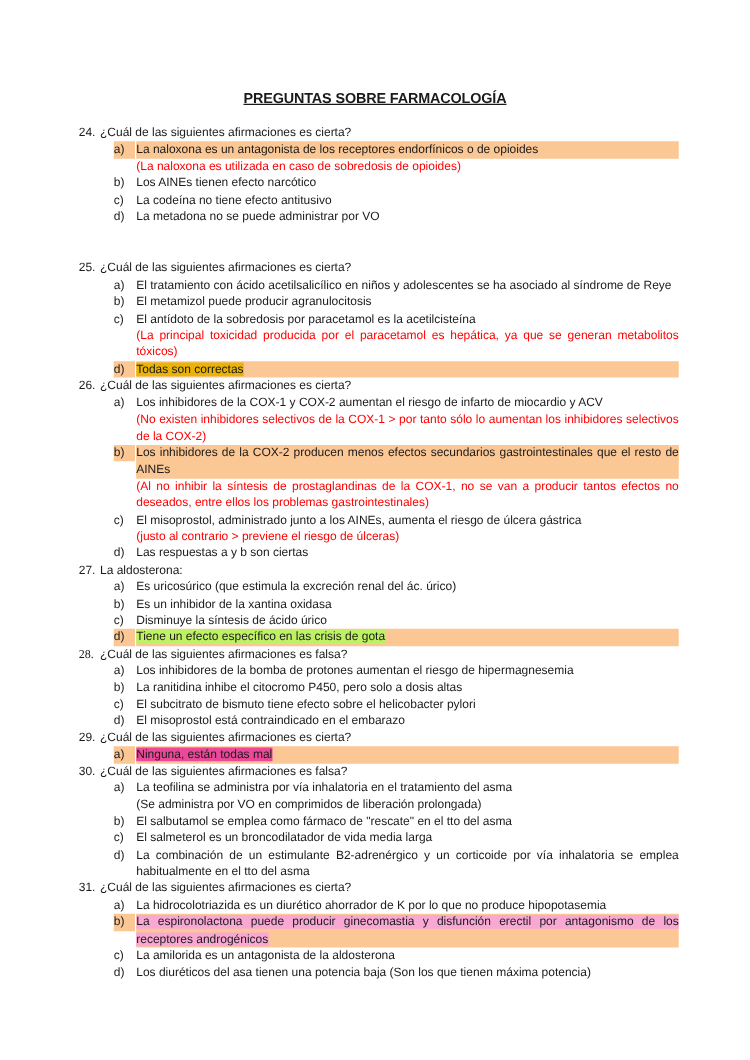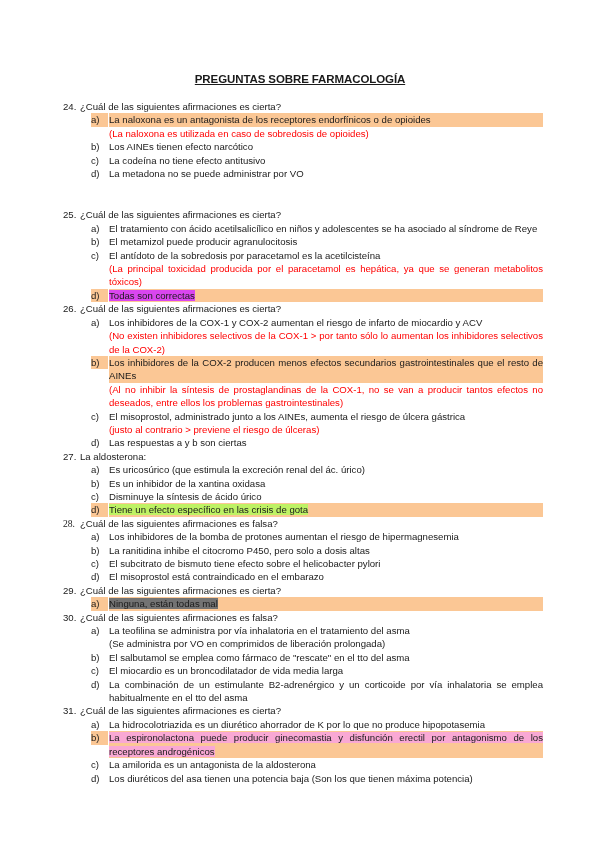--- a/index.html
+++ b/index.html
@@ -55,21 +55,21 @@
           <span class="letter">b)</span>
           <div class="txt"><span>El metamizol puede producir agranulocitosis</span></div>
         </div>
         <div class="opt">
           <span class="letter">c)</span>
           <div class="txt"><span>El antídoto de la sobredosis por paracetamol es la acetilcisteína</span></div>
         </div>
         <div class="note">(La principal toxicidad producida por el paracetamol es hepática, ya que se generan metabolitos tóxicos)</div>
         <div class="opt hl">
           <span class="letter" style="background: rgb(251, 199, 149); padding-right: 8px;">d)</span>
-          <div class="txt"><span style="background: #d946ef; box-decoration-break: clone; -webkit-box-decoration-break: clone;">Todas son correctas</span></div>
+          <div class="txt"><span style="background: #eab308; box-decoration-break: clone; -webkit-box-decoration-break: clone;">Todas son correctas</span></div>
         </div>
       </div>
       <div class="question">
         <div class="q"><span style="display: inline-block; width: 17px;">26.</span><span>¿Cuál de las siguientes afirmaciones es cierta?</span></div>
         <div class="opt">
           <span class="letter">a)</span>
           <div class="txt"><span>Los inhibidores de la COX-1 y COX-2 aumentan el riesgo de infarto de miocardio y ACV</span></div>
         </div>
         <div class="note">(No existen inhibidores selectivos de la COX-1 &gt; por tanto sólo lo aumentan los inhibidores selectivos de la COX-2)</div>
         <div class="opt hl">
@@ -122,37 +122,37 @@
         </div>
         <div class="opt">
           <span class="letter">d)</span>
           <div class="txt"><span>El misoprostol está contraindicado en el embarazo</span></div>
         </div>
       </div>
       <div class="question">
         <div class="q"><span style="display: inline-block; width: 17px;">29.</span><span>¿Cuál de las siguientes afirmaciones es cierta?</span></div>
         <div class="opt hl">
           <span class="letter" style="background: rgb(251, 199, 149); padding-right: 8px;">a)</span>
-          <div class="txt"><span style="background: #737373; box-decoration-break: clone; -webkit-box-decoration-break: clone;">Ninguna, están todas mal</span></div>
+          <div class="txt"><span style="background: #ec4899; box-decoration-break: clone; -webkit-box-decoration-break: clone;">Ninguna, están todas mal</span></div>
         </div>
       </div>
       <div class="question">
         <div class="q"><span style="display: inline-block; width: 17px;">30.</span><span>¿Cuál de las siguientes afirmaciones es falsa?</span></div>
         <div class="opt">
           <span class="letter">a)</span>
           <div class="txt"><span>La teofilina se administra por vía inhalatoria en el tratamiento del asma</span></div>
         </div>
         <div class="note black">(Se administra por VO en comprimidos de liberación prolongada)</div>
         <div class="opt">
           <span class="letter">b)</span>
           <div class="txt"><span>El salbutamol se emplea como fármaco de "rescate" en el tto del asma</span></div>
         </div>
         <div class="opt">
           <span class="letter">c)</span>
-          <div class="txt"><span>El miocardio es un broncodilatador de vida media larga</span></div>
+          <div class="txt"><span>El salmeterol es un broncodilatador de vida media larga</span></div>
         </div>
         <div class="opt">
           <span class="letter">d)</span>
           <div class="txt"><span>La combinación de un estimulante B2-adrenérgico y un corticoide por vía inhalatoria se emplea habitualmente en el tto del asma</span></div>
         </div>
       </div>
       <div class="question">
         <div class="q"><span style="display: inline-block; width: 17px;">31.</span><span>¿Cuál de las siguientes afirmaciones es cierta?</span></div>
         <div class="opt">
           <span class="letter">a)</span>

